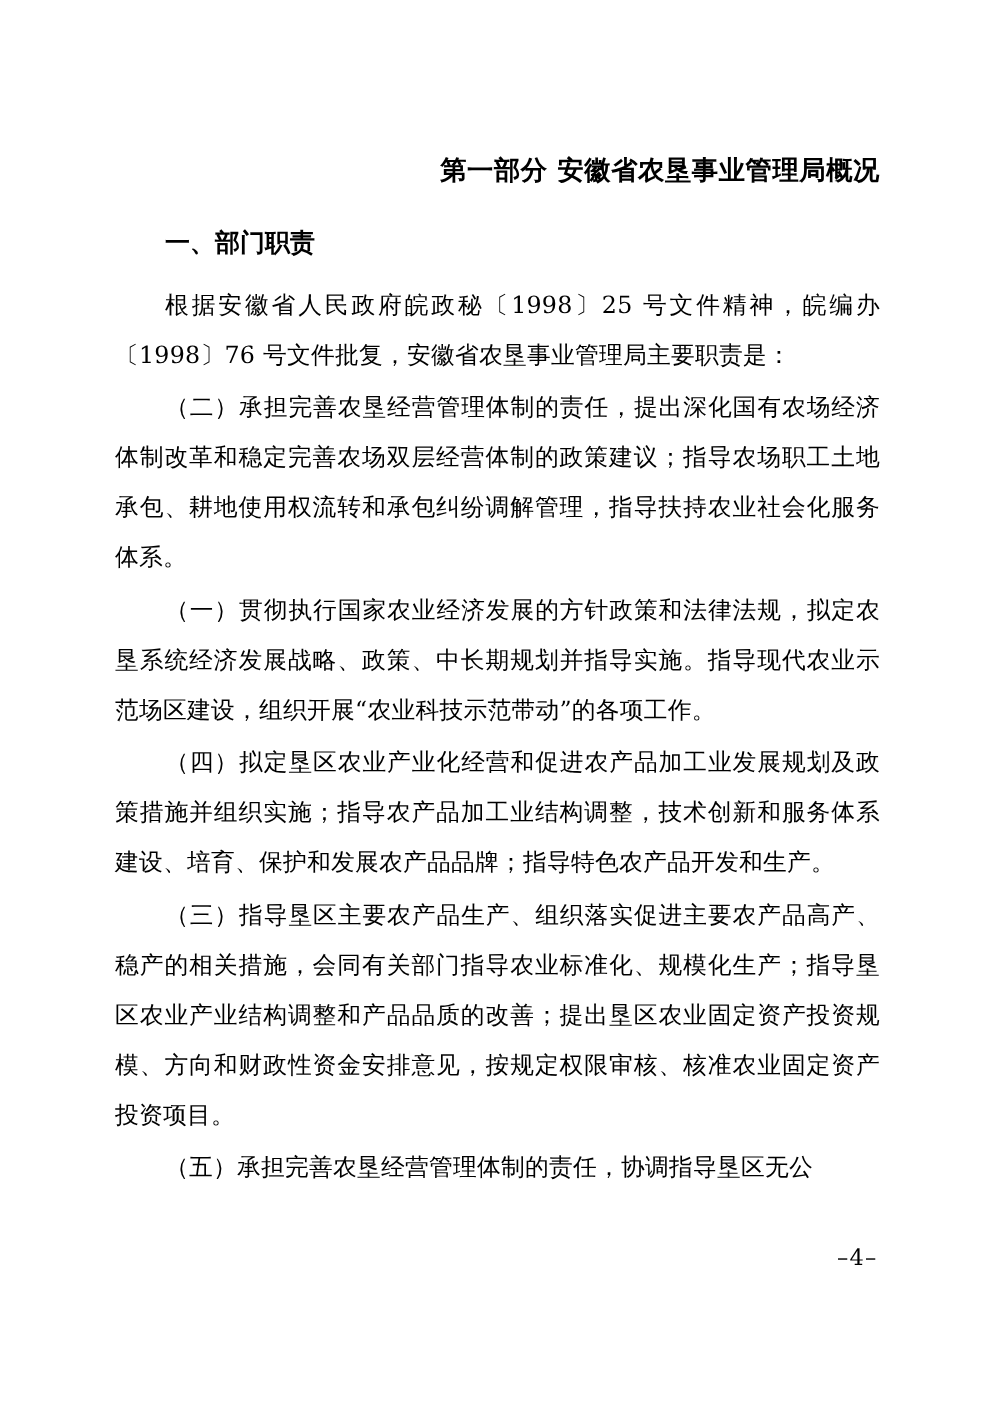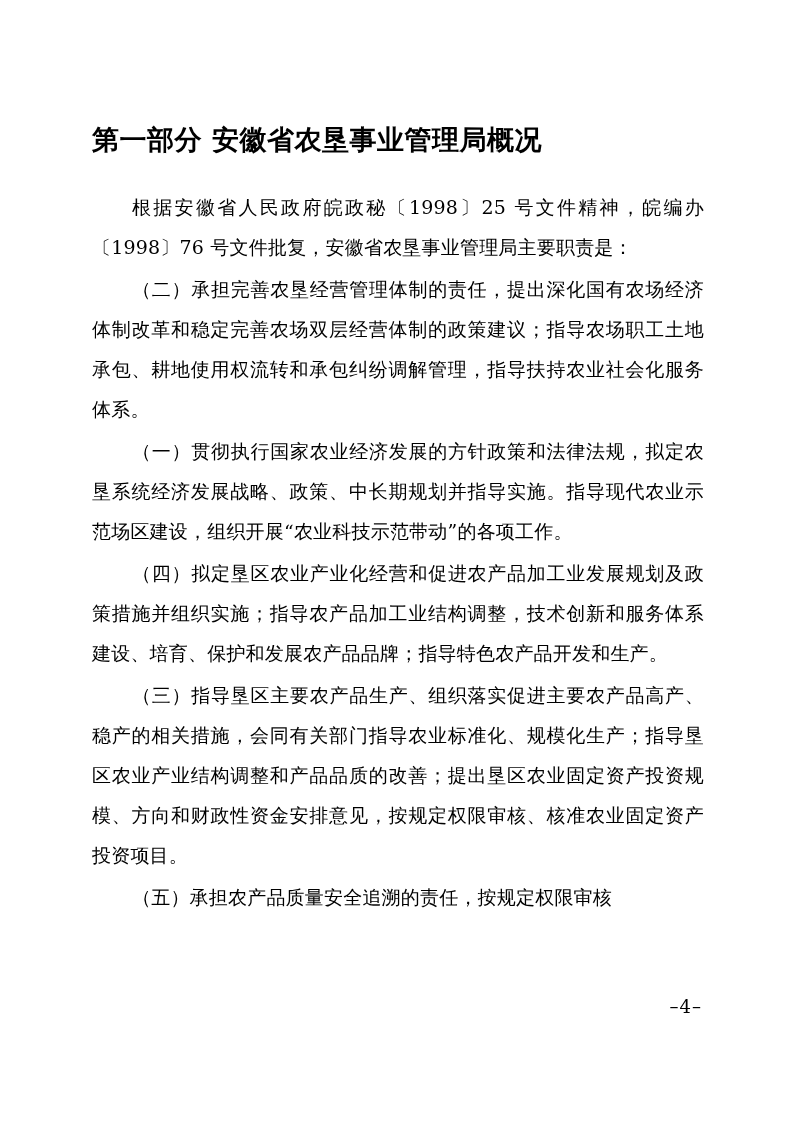--- a/index.html
+++ b/index.html
@@ -17,22 +17,22 @@
     color: #000000;
     overflow: hidden;
   }
   .content {
     position: absolute;
     left: 92px;
     top: 120px;
     width: 612px;
   }
   .doc-title {
-    text-align: left;
-    font-size: 27px;
+    text-align: right;
+    font-size: 21px;
     font-weight: bold;
     letter-spacing: 0.5px;
     margin: 0 0 26px 0;
     line-height: 1.5;
   }
   .section-title {
     font-size: 20px;
     font-weight: bold;
     margin: 0 0 14px 0;
     text-indent: 40px;
@@ -54,21 +54,22 @@
     font-size: 18px;
     letter-spacing: 1px;
   }
 </style>
 </head>
 <body>
 
 <div class="page">
   <div class="content">
     <h1 class="doc-title">第一部分  安徽省农垦事业管理局概况</h1>
+    <h2 class="section-title">一、部门职责</h2>
     <p class="para">根据安徽省人民政府皖政秘〔1998〕25 号文件精神，皖编办〔1998〕76 号文件批复，安徽省农垦事业管理局主要职责是：</p>
     <p class="para">（二）承担完善农垦经营管理体制的责任，提出深化国有农场经济体制改革和稳定完善农场双层经营体制的政策建议；指导农场职工土地承包、耕地使用权流转和承包纠纷调解管理，指导扶持农业社会化服务体系。</p>
     <p class="para">（一）贯彻执行国家农业经济发展的方针政策和法律法规，拟定农垦系统经济发展战略、政策、中长期规划并指导实施。指导现代农业示范场区建设，组织开展“农业科技示范带动”的各项工作。</p>
     <p class="para">（四）拟定垦区农业产业化经营和促进农产品加工业发展规划及政策措施并组织实施；指导农产品加工业结构调整，技术创新和服务体系建设、培育、保护和发展农产品品牌；指导特色农产品开发和生产。</p>
     <p class="para">（三）指导垦区主要农产品生产、组织落实促进主要农产品高产、稳产的相关措施，会同有关部门指导农业标准化、规模化生产；指导垦区农业产业结构调整和产品品质的改善；提出垦区农业固定资产投资规模、方向和财政性资金安排意见，按规定权限审核、核准农业固定资产投资项目。</p>
-    <p class="para">（五）承担农产品质量安全追溯的责任，按规定权限审核</p>
+    <p class="para">（五）承担完善农垦经营管理体制的责任，协调指导垦区无公</p>
   </div>
   <div class="page-number">–4–</div>
 </div>
 
 </body></html>

